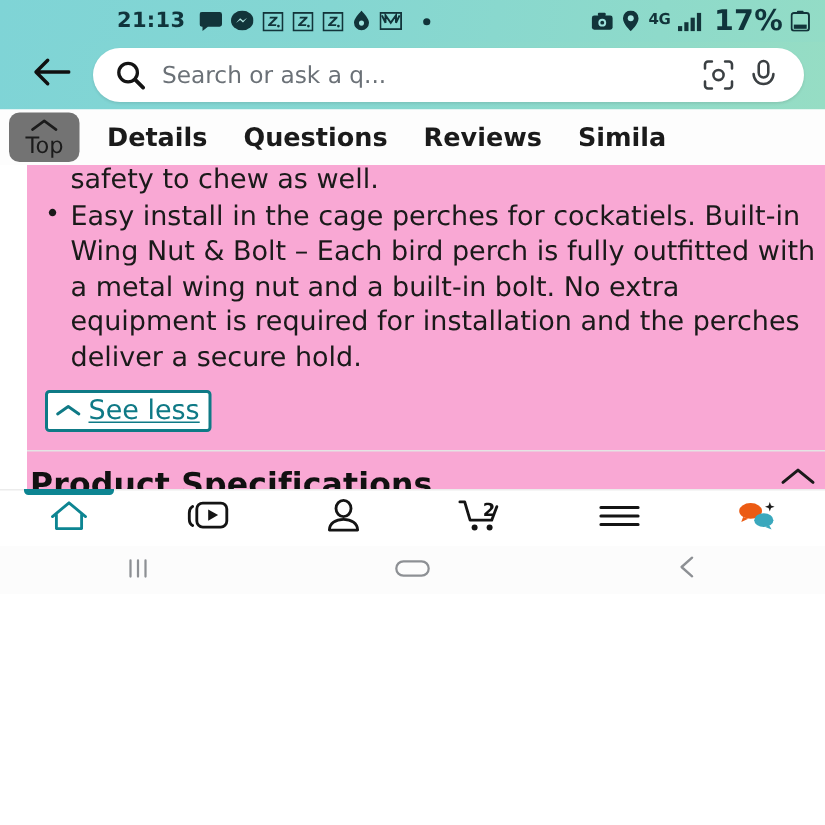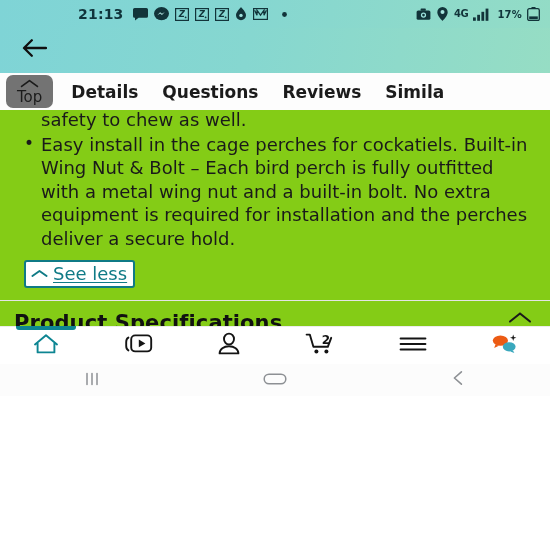--- a/index.html
+++ b/index.html
@@ -19,21 +19,21 @@
     padding:0 10px 0 0;
     color:#12343a;
     font-size:13px; font-weight:700;
     letter-spacing:.2px;
   }
   .sb-left { display:flex; align-items:center; gap:6px; padding-left:78px; }
   .sb-right { display:flex; align-items:center; gap:5px; margin-left:auto;padding-left:31px; }
   .sb-clock { font-size:14px; font-weight:700; color:#10343b; margin-right:3px; }
   .sb-ico { display:inline-flex; align-items:center; justify-content:center; line-height:1; }
   .sb-ico svg { display:block; }
-  .sb-pct { font-size:10px; font-weight:700; color:#10343b; margin-left:2px; }
+  .sb-pct { font-size:19px; font-weight:700; color:#10343b; margin-left:2px; }
 
   
   .searchheader {
     flex:0 0 45px; height:45px;
     background:linear-gradient(100deg,#7fd4d6 0%, #86d7d0 45%, #96ddc4 100%);
     display:flex; align-items:center;
     padding:0 14px 2px 14px;
   }
   .back-btn {
     width:40px; height:40px; flex:0 0 40px;
@@ -80,23 +80,24 @@
     flex-direction:column; justify-content:center;
     background:#737373; border-radius:7px;
     height:33px; padding:1px 11px 0 11px; margin-right:6px;
   }
   .tab.top .tl { font-size:15px; font-weight:500; line-height:1; color:#1b1b1b; margin-top:1px; }
   .tab.top .chev { line-height:0; margin-bottom:1px; }
 
   
   .content {
     flex:1 1 auto; position:relative;
-    background:#84cc16;
+    background:#f9a8d4;
     overflow:hidden;
-    padding:0 14px;
+    padding:0 2px;
+    margin-left:18px;
   }
   .desc-first {
     font-size:18px; color:#1a1a1a; line-height:1.31;
     padding-left:27px; margin-top:-2px;
   }
   ul.bullets { list-style:none; margin:0; padding:0; }
   ul.bullets li {
     position:relative;
     font-size:18px; color:#1a1a1a; line-height:1.31;
     padding-left:27px; margin-top:1px;
@@ -269,20 +270,41 @@
 
   <div class="searchheader">
     <div class="back-btn">
       <span>
         <svg width="26" height="20" viewBox="0 0 26 20">
             <path d="M10.8 2.2 3 10l7.8 7.8M3.4 10H25" fill="none" stroke="#101010" stroke-width="2.3" stroke-linecap="round" stroke-linejoin="round"></path>
           </svg>
       </span>
     </div>
 
+    <div class="searchbox">
+      <span class="search-mag">
+        <svg width="20" height="20" viewBox="0 0 20 20">
+            <circle cx="8.4" cy="8.4" r="6.2" fill="none" stroke="#141414" stroke-width="2.2"></circle>
+            <path d="M13.1 13.1 18.4 18.4" stroke="#141414" stroke-width="2.5" stroke-linecap="round"></path>
+          </svg>
+      </span>
+      <input class="search-input" type="text" placeholder="Search or ask a q..." style="">
+      <span class="search-act">
+        <svg width="22" height="22" viewBox="0 0 22 22">
+          <path d="M2 6.6V4a2 2 0 0 1 2-2h2.6M15.4 2H18a2 2 0 0 1 2 2v2.6M20 15.4V18a2 2 0 0 1-2 2h-2.6M6.6 20H4a2 2 0 0 1-2-2v-2.6" fill="none" stroke="#3b4043" stroke-width="1.7" stroke-linecap="round"></path>
+          <circle cx="11" cy="11" r="3.4" fill="none" stroke="#3b4043" stroke-width="1.7"></circle>
+        </svg>
+      </span>
+      <span class="search-act">
+        <svg width="20" height="22" viewBox="0 0 20 22">
+          <rect x="6.8" y="1.6" width="6.4" height="11" rx="3.2" fill="none" stroke="#3b4043" stroke-width="1.7"></rect>
+          <path d="M3.4 10.4a6.6 6.6 0 0 0 13.2 0" fill="none" stroke="#3b4043" stroke-width="1.7" stroke-linecap="round"></path>
+        </svg>
+      </span>
+    </div>
   </div>
 
   <div class="tabbar">
     <div class="tab top">
       <span class="chev">
         <svg width="19" height="9" viewBox="0 0 19 9">
             <path d="M1.6 7.4 9.5 1.6l7.9 5.8" fill="none" stroke="#1b1b1b" stroke-width="1.7" stroke-linecap="round" stroke-linejoin="round"></path>
           </svg>
       </span>
       <span class="tl">Top</span>

